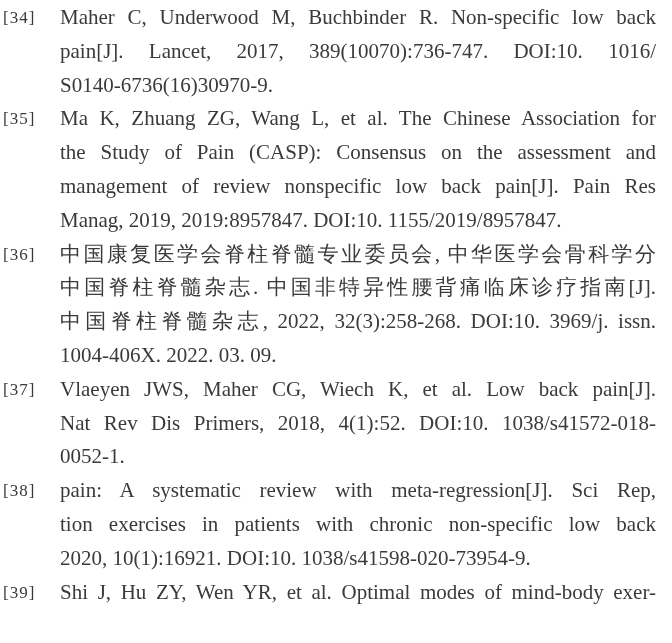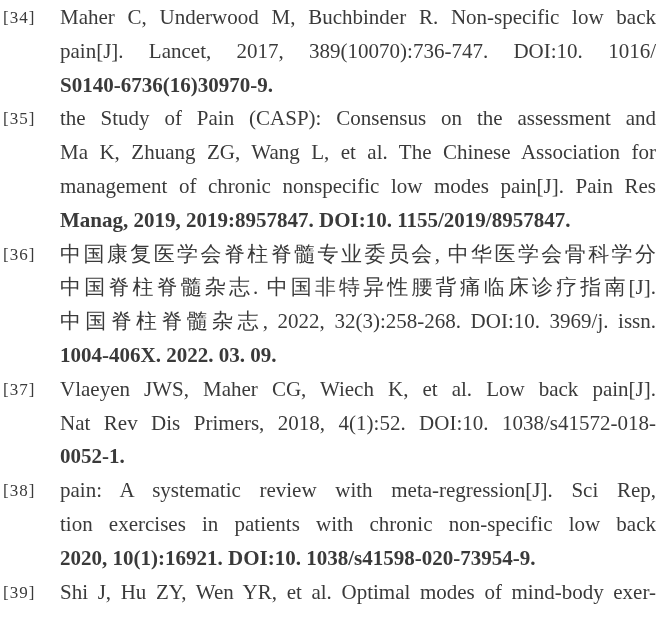--- a/index.html
+++ b/index.html
@@ -43,43 +43,42 @@
     overflow: hidden;
     height: 33.8px;
   }
   .j {
     text-align: justify;
     text-align-last: justify;
   }
   .last {
     text-align: left;
     text-align-last: left;
-    font-weight: bold;
   }
 </style>
 </head>
 <body>
 
 <div class="page">
 
   <div class="ref">
     <span class="ref-label">[34]</span>
     <div class="ref-body">
       <div class="line j">Maher C, Underwood M, Buchbinder R. Non-specific low back</div>
       <div class="line j">pain[J]. Lancet, 2017, 389(10070):736-747. DOI:10. 1016/</div>
       <div class="line last">S0140-6736(16)30970-9.</div>
     </div>
   </div>
 
   <div class="ref">
     <span class="ref-label">[35]</span>
     <div class="ref-body">
+      <div class="line j">Ma K, Zhuang ZG, Wang L, et al. The Chinese Association for</div>
       <div class="line j">the Study of Pain (CASP): Consensus on the assessment and</div>
-      <div class="line j">Ma K, Zhuang ZG, Wang L, et al. The Chinese Association for</div>
-      <div class="line j">management of chronic nonspecific low modes pain[J]. Pain Res</div>
+      <div class="line j">management of review nonspecific low back pain[J]. Pain Res</div>
       <div class="line last">Manag, 2019, 2019:8957847. DOI:10. 1155/2019/8957847.</div>
     </div>
   </div>
 
   <div class="ref">
     <span class="ref-label">[36]</span>
     <div class="ref-body">
       <div class="line j">中国康复医学会脊柱脊髓专业委员会, 中华医学会骨科学分</div>
       <div class="line j">中国脊柱脊髓杂志. 中国非特异性腰背痛临床诊疗指南[J].</div>
       <div class="line j">中国脊柱脊髓杂志, 2022, 32(3):258-268. DOI:10. 3969/j. issn.</div>

